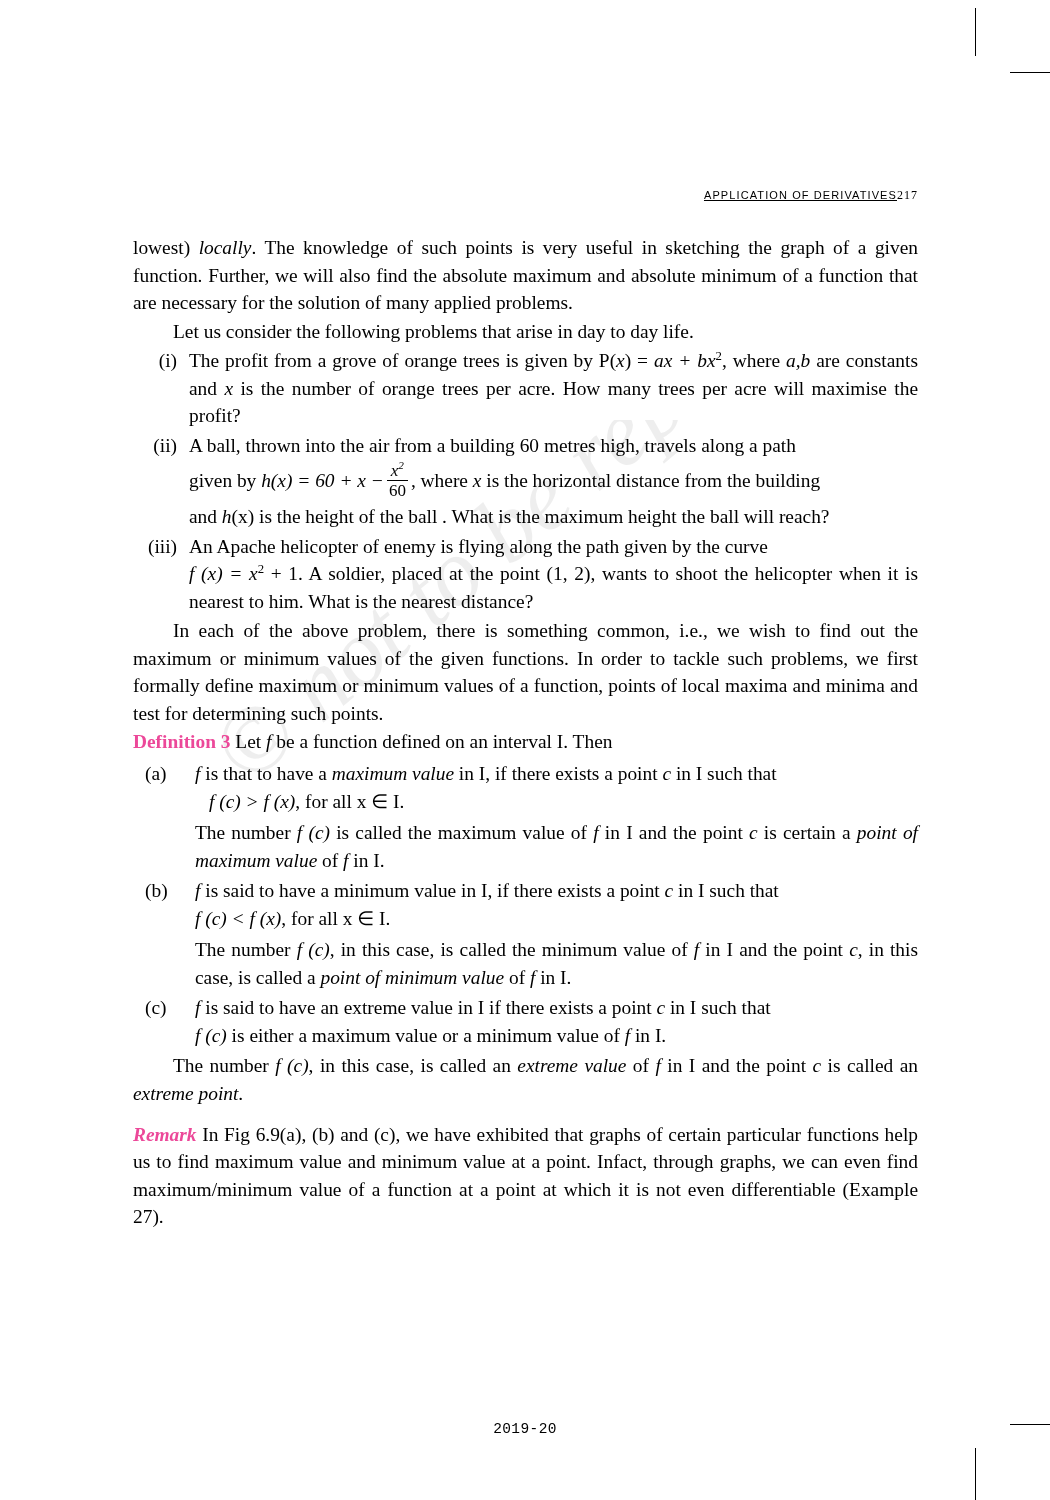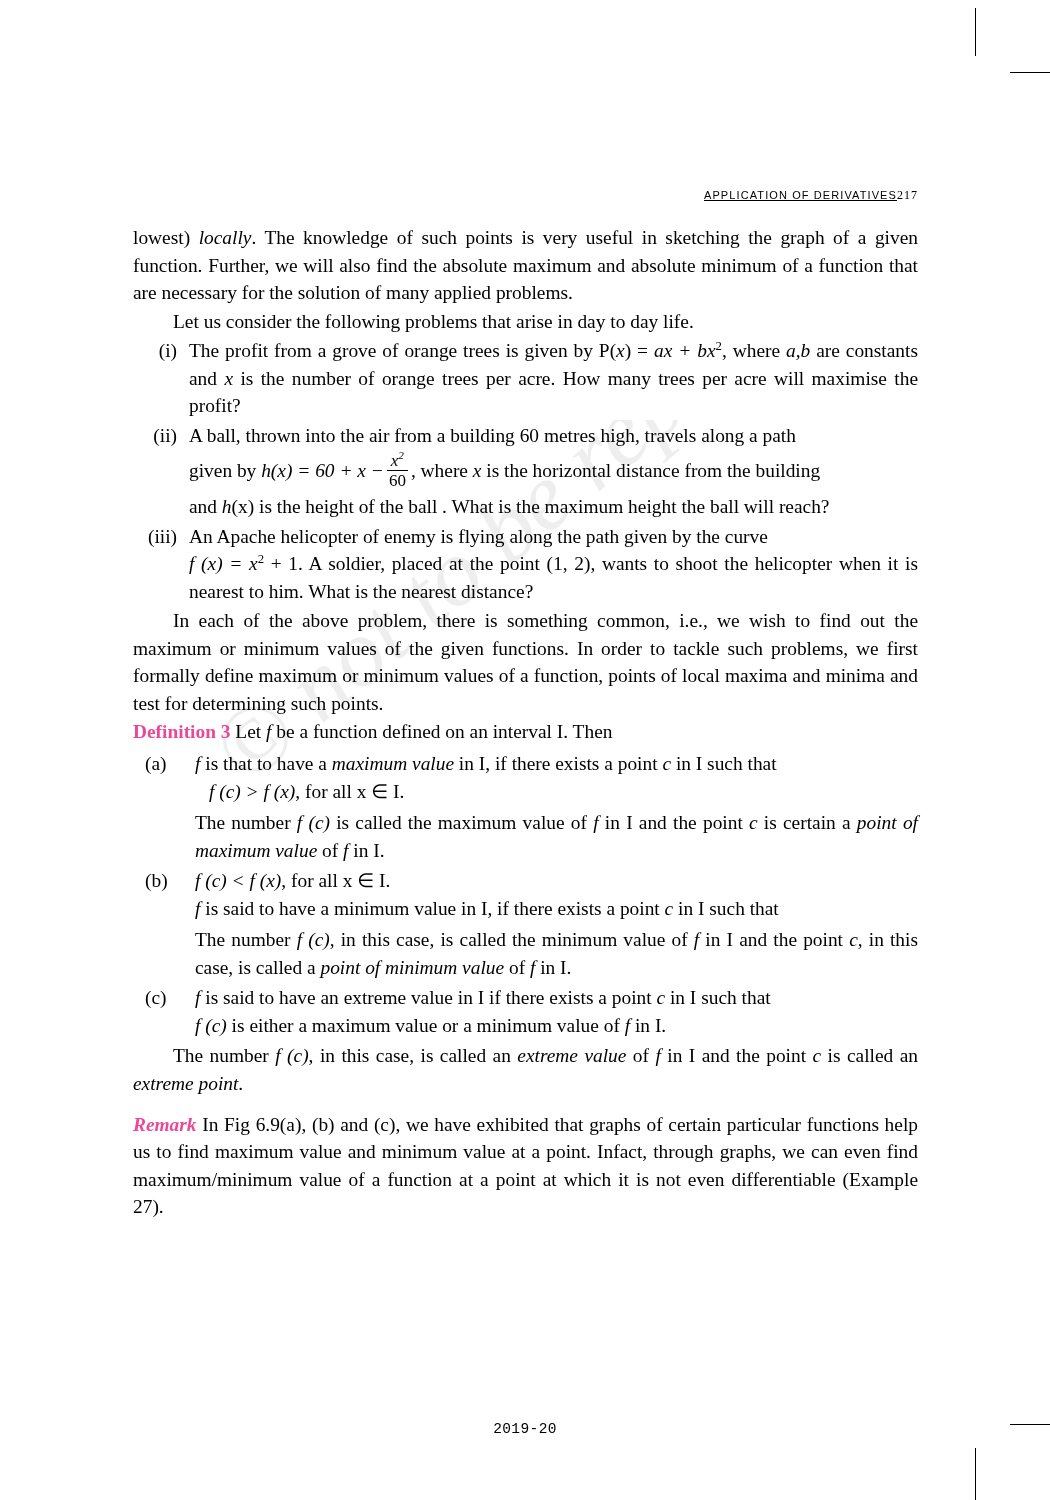--- a/index.html
+++ b/index.html
@@ -62,21 +62,21 @@
     text-decoration: underline;
   }
   .running-head .page-number {
     font-family: "Liberation Serif", serif;
     font-size: 12px;
     letter-spacing: 1px;
   }
 
   .content {
     position: absolute;
-    top: 224px;
+    top: 234px;
     left: 133px;
     width: 785px;
     font-size: 19.4px;
     line-height: 1.42;
     text-align: justify;
   }
 
   p {
     margin: 0 0 1px 0;
   }
@@ -296,24 +296,24 @@
           <div class="sub-para">
             <span>The number </span><i>f (c)</i><span> is called the maximum value of </span><i>f</i><span> in I and the point </span><i>c</i><span> is certain a </span><i>point of maximum value</i><span> of </span><i>f</i><span> in I.</span>
           </div>
         </div>
       </div>
 
       <div class="letitem">
         <div class="marker">(b)</div>
         <div class="body">
           <div>
+            <i>f</i><span>  is said to have a minimum value in I, if there exists a point </span><i>c</i><span> in I such that</span>
+          </div>
+          <div>
             <span class="math">f (c) &lt; f (x)</span><span>, for all x ∈  I.</span>
-          </div>
-          <div>
-            <i>f</i><span>  is said to have a minimum value in I, if there exists a point </span><i>c</i><span> in I such that</span>
           </div>
           <div class="sub-para">
             <span>The number </span><i>f (c)</i><span>, in this case, is called the minimum value of </span><i>f</i><span> in I and the point </span><i>c</i><span>, in this case, is called a </span><i>point of minimum value</i><span> of </span><i>f</i><span>  in I.</span>
           </div>
         </div>
       </div>
 
       <div class="letitem">
         <div class="marker">(c)</div>
         <div class="body">

